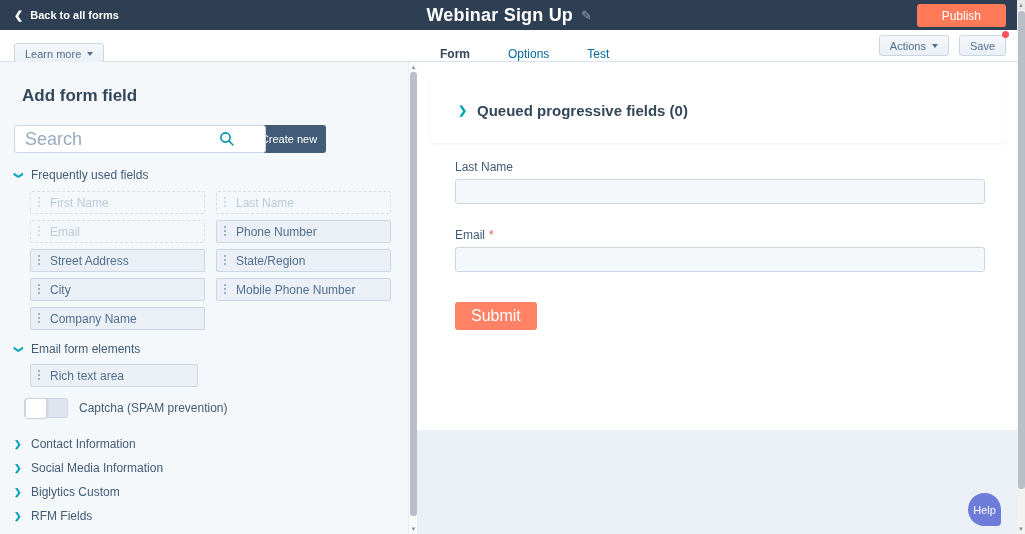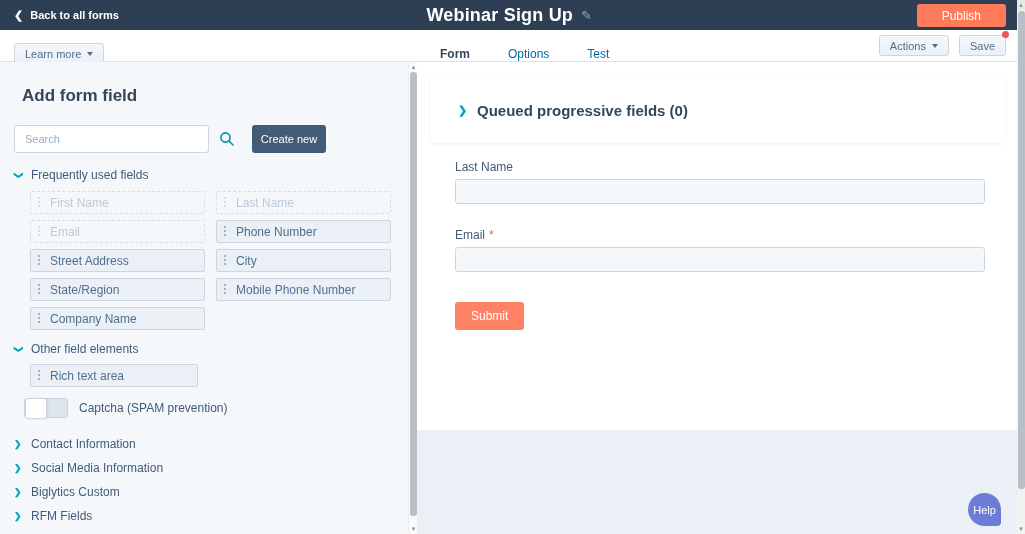--- a/index.html
+++ b/index.html
@@ -28,21 +28,21 @@
   .tab.active::after { content:""; position:absolute; left:1px; right:1px; bottom:-2px; height:4px; background:#33475b; border-radius:2px; }
   .subbar-right { position:absolute; right:19px; top:5px; display:flex; gap:10px; }
   .save-wrap { position:relative; }
   .unsaved-dot { position:absolute; right:-3px; top:-4px; width:7px; height:7px; border-radius:50%; background:#f2545b; }
 
   
   .left-panel { position:absolute; left:0; top:62px; width:408px; height:472px; background:#f5f8fa; overflow:hidden; }
   .panel-heading { margin:24px 0 0 22px; font-size:17px; font-weight:bold; color:#33475b; }
   .search-row { display:flex; margin:19px 0 0 14px; gap:9px; }
   .search-box { position:relative; width:229px; }
-  .search-input { width:195px; height:28px; background:#fff; border:1px solid #cbd6e2; border-radius:3px; padding:0 30px 0 10px; font-size:11px; color:#33475b; font-family:inherit; }
+  .search-input { width:252px; height:28px; background:#fff; border:1px solid #cbd6e2; border-radius:3px; padding:0 30px 0 10px; font-size:18px; color:#33475b; font-family:inherit; }
   .search-input::placeholder { color:#99acc2; }
   .search-icon { position:absolute; right:8px; top:6px; width:16px; height:16px; }
   .create-new-btn { width:74px; height:28px; background:#425b76; color:#fff; border:none; border-radius:3px; font-size:11px; cursor:pointer; font-family:inherit; }
 
   .sec-row { display:flex; align-items:center; gap:9px; margin-left:14px; font-size:12px; color:#425b76; cursor:pointer; }
   .chev { color:#00a4bd; font-size:9px; font-weight:bold; line-height:1; display:inline-block; width:8px; }
   .chev.down { transform:rotate(90deg); }
   .sec-freq { margin-top:15px; }
   .sec-other { margin-top:12px; }
 
@@ -69,21 +69,21 @@
   .mid-thumb { position:absolute; left:1px; top:10px; width:7px; height:444px; background:#b9bfc6; border-radius:3px; cursor:pointer; }
 
   
   .right-area { position:absolute; left:417px; top:62px; width:600px; height:472px; background:#eaf0f6; }
   .preview { position:absolute; left:0; top:0; width:600px; height:368px; background:#fff; padding:30px 0 0 38px; }
   .f-label { font-size:12px; color:#425b76; margin-bottom:5px; display:flex; gap:4px; }
   .req { color:#f2545b; }
   .f-input { position:relative; width:530px; height:25px; background:#f5f8fa; border:1px solid #cbd6e2; border-radius:3px; margin-bottom:24px; cursor:pointer; }
   .grip-box { position:absolute; right:8px; top:4px; width:13px; height:16px; border:1px solid #99acc2; border-radius:2px; background:#eef2f7; display:flex; align-items:center; justify-content:center; }
   .grip-box i { display:block; width:4px; height:10px; background-image:radial-gradient(#7c8fa5 0.8px, transparent 1px); background-size:3px 3px; }
-  .submit-btn { margin-top:6px; height:28px; padding:0 16px; background:#ff8166; color:#fff; border:none; border-radius:3px; font-size:12px; cursor:pointer; font-family:inherit; }
+  .submit-btn { margin-top:6px; height:28px; padding:0 16px; background:#ff8166; color:#fff; border:none; border-radius:3px; font-size:16px; cursor:pointer; font-family:inherit; }
 
   .queued-card { position:absolute; left:13px; top:15px; width:575px; height:66px; background:#fff; border-radius:3px; box-shadow:0 1px 3px rgba(45,62,80,.08); display:flex; align-items:center; padding-left:28px; gap:11px; cursor:pointer; }
   .queued-card .chev { font-size:11px; }
   .queued-title { font-size:15px; font-weight:bold; color:#33475b; }
 
   .help-btn { position:absolute; right:16px; bottom:8px; width:33px; height:33px; background:#6c7cd8; border-radius:50% 50% 12% 50%; color:#fff; font-size:11px; display:flex; align-items:center; justify-content:center; cursor:pointer; }
 
   
   .page-scroll { position:absolute; right:0; top:0; width:8px; height:534px; background:#f2f2f2; }
   .page-scroll .arrow { position:absolute; left:0; width:8px; text-align:center; font-size:6px; color:#8a9097; line-height:10px; cursor:pointer; }
@@ -173,39 +173,39 @@
       <div class="chip">
         <i class="grip-dots"></i>
         <span>Phone Number</span>
       </div>
       <div class="chip">
         <i class="grip-dots"></i>
         <span>Street Address</span>
       </div>
       <div class="chip">
         <i class="grip-dots"></i>
+        <span>State/Region</span>
+      </div>
+      <div class="chip">
+        <i class="grip-dots"></i>
         <span>City</span>
-      </div>
-      <div class="chip">
-        <i class="grip-dots"></i>
-        <span>State/Region</span>
       </div>
       <div class="chip">
         <i class="grip-dots"></i>
         <span>Mobile Phone Number</span>
       </div>
       <div class="chip">
         <i class="grip-dots"></i>
         <span>Company Name</span>
       </div>
     </div>
 
     <div class="sec-row sec-other">
       <span class="chev down">❯</span>
-      <span>Other field elements</span>
+      <span>Email form elements</span>
     </div>
 
     <div class="chip rich-chip">
       <i class="grip-dots"></i>
       <span>Rich text area</span>
     </div>
 
     <div class="toggle-row">
       <div class="toggle">
         <div class="toggle-knob"></div>

